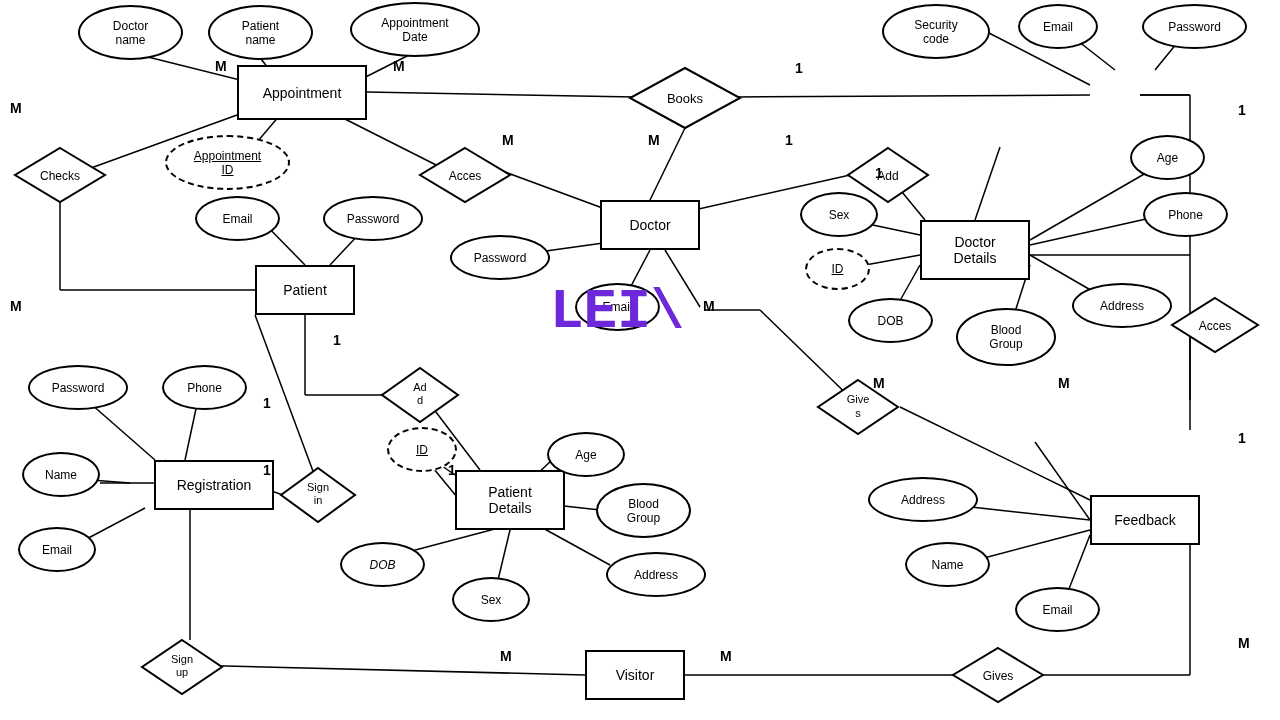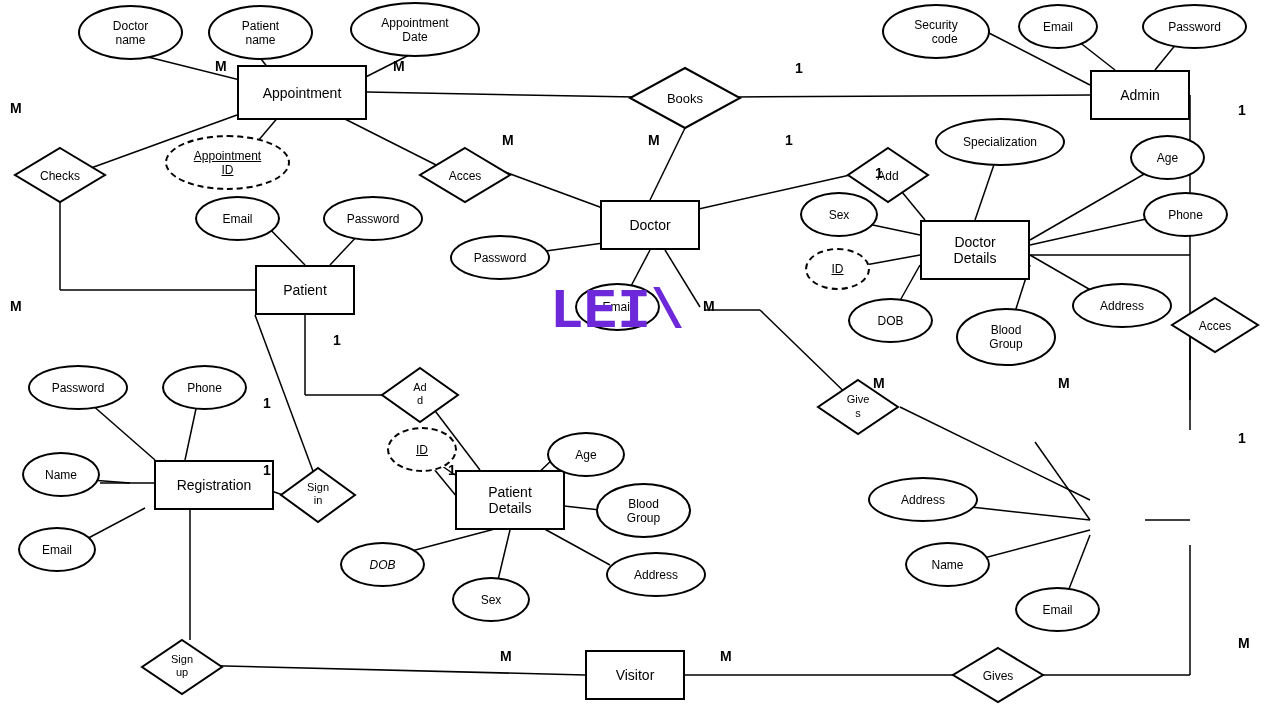--- a/index.html
+++ b/index.html
@@ -189,34 +189,34 @@
 
   <div class="entity" style="left:237px; top:65px; width:130px; height:55px;">
     <span>Appointment</span>
   </div>
   <div class="entity" style="left:255px; top:265px; width:100px; height:50px;">
     <span>Patient</span>
   </div>
   <div class="entity" style="left:600px; top:200px; width:100px; height:50px;">
     <span>Doctor</span>
   </div>
-  <div class="entity" style="left:1090px; top:70px; width:100px; height:50px;">
-    <span>Admin</span>
-  </div>
   <div class="entity" style="left:920px; top:220px; width:110px; height:60px; white-space:pre-line;">
     <span style="white-space:pre-line;">Doctor
 Details</span>
   </div>
   <div class="entity" style="left:455px; top:470px; width:110px; height:60px; white-space:pre-line;">
     <span style="white-space:pre-line;">Patient
 Details</span>
   </div>
   <div class="entity" style="left:130px; top:460px; width:120px; height:50px;margin-left:24px;">
     <span>Registration</span>
   </div>
+  <div class="entity" style="left:1090px; top:495px; width:110px; height:50px;">
+    <span>Feedback</span>
+  </div>
   <div class="entity" style="left:585px; top:650px; width:100px; height:50px;">
     <span>Visitor</span>
   </div>
 
   <div class="ellipse" style="left:78px; top:5px; width:105px; height:55px;">
     <span style="white-space:pre-line;text-align:center;">Doctor
 name</span>
   </div>
   <div class="ellipse" style="left:208px; top:5px; width:105px; height:55px;">
     <span style="white-space:pre-line;text-align:center;">Patient
@@ -236,31 +236,28 @@
   <div class="ellipse" style="left:323px; top:196px; width:100px; height:45px;">
     <span>Password</span>
   </div>
   <div class="ellipse" style="left:450px; top:235px; width:100px; height:45px;">
     <span>Password</span>
   </div>
   <div class="ellipse" style="left:575px; top:283px; width:85px; height:48px;">
     <span>Email</span>
   </div>
   <div class="ellipse" style="left:882px; top:4px; width:108px; height:55px;">
-    <span style="white-space:pre-line;text-align:right;">Security
+    <span style="white-space:pre-line;text-align:center;">Security
 code</span>
   </div>
   <div class="ellipse" style="left:1018px; top:4px; width:80px; height:45px;">
     <span>Email</span>
   </div>
   <div class="ellipse" style="left:1142px; top:4px; width:105px; height:45px;">
     <span>Password</span>
-  </div>
-  <div class="ellipse" style="left:935px; top:118px; width:130px; height:48px;">
-    <span>Specialization</span>
   </div>
   <div class="ellipse" style="left:1130px; top:135px; width:75px; height:45px;">
     <span>Age</span>
   </div>
   <div class="ellipse" style="left:1143px; top:192px; width:85px; height:45px;">
     <span>Phone</span>
   </div>
   <div class="ellipse" style="left:1072px; top:283px; width:100px; height:45px;">
     <span>Address</span>
   </div>

